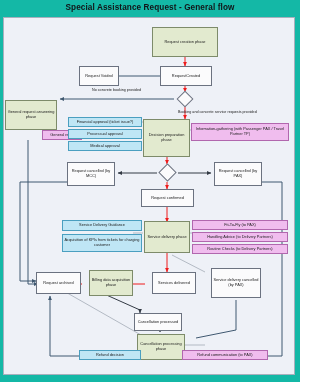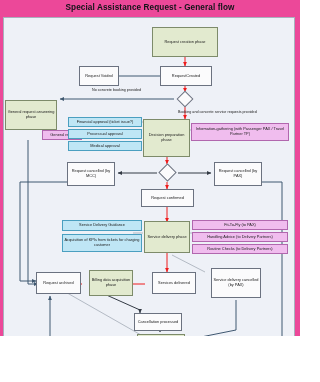--- a/index.html
+++ b/index.html
@@ -3,22 +3,22 @@
 <meta charset="utf-8">
 <style>
   html, body {
     margin: 0;
     padding: 0;
     background: #ffffff;
   }
   #canvas {
     position: relative;
     width: 300px;
-    height: 336px;
-    background: #ec4899;
+    height: 382px;
+    background: #14b8a6;
     font-family: "Liberation Sans", sans-serif;
     overflow: hidden;
   }
   #diagram-frame {
     position: absolute;
     left: 3px;
     top: 17px;
     width: 292px;
     height: 358px;
     border: 1px solid #a8b0bd;

